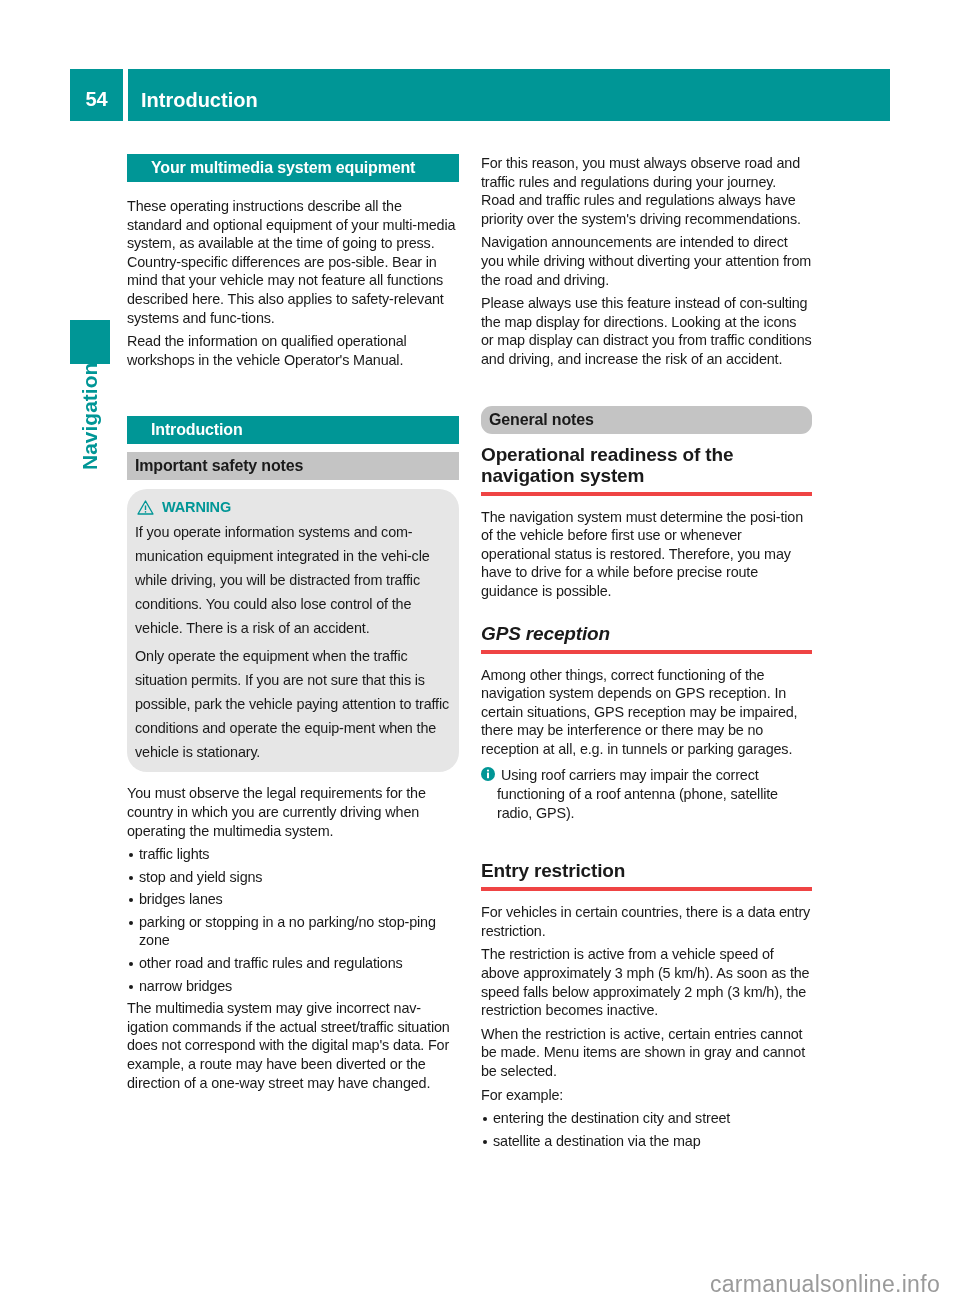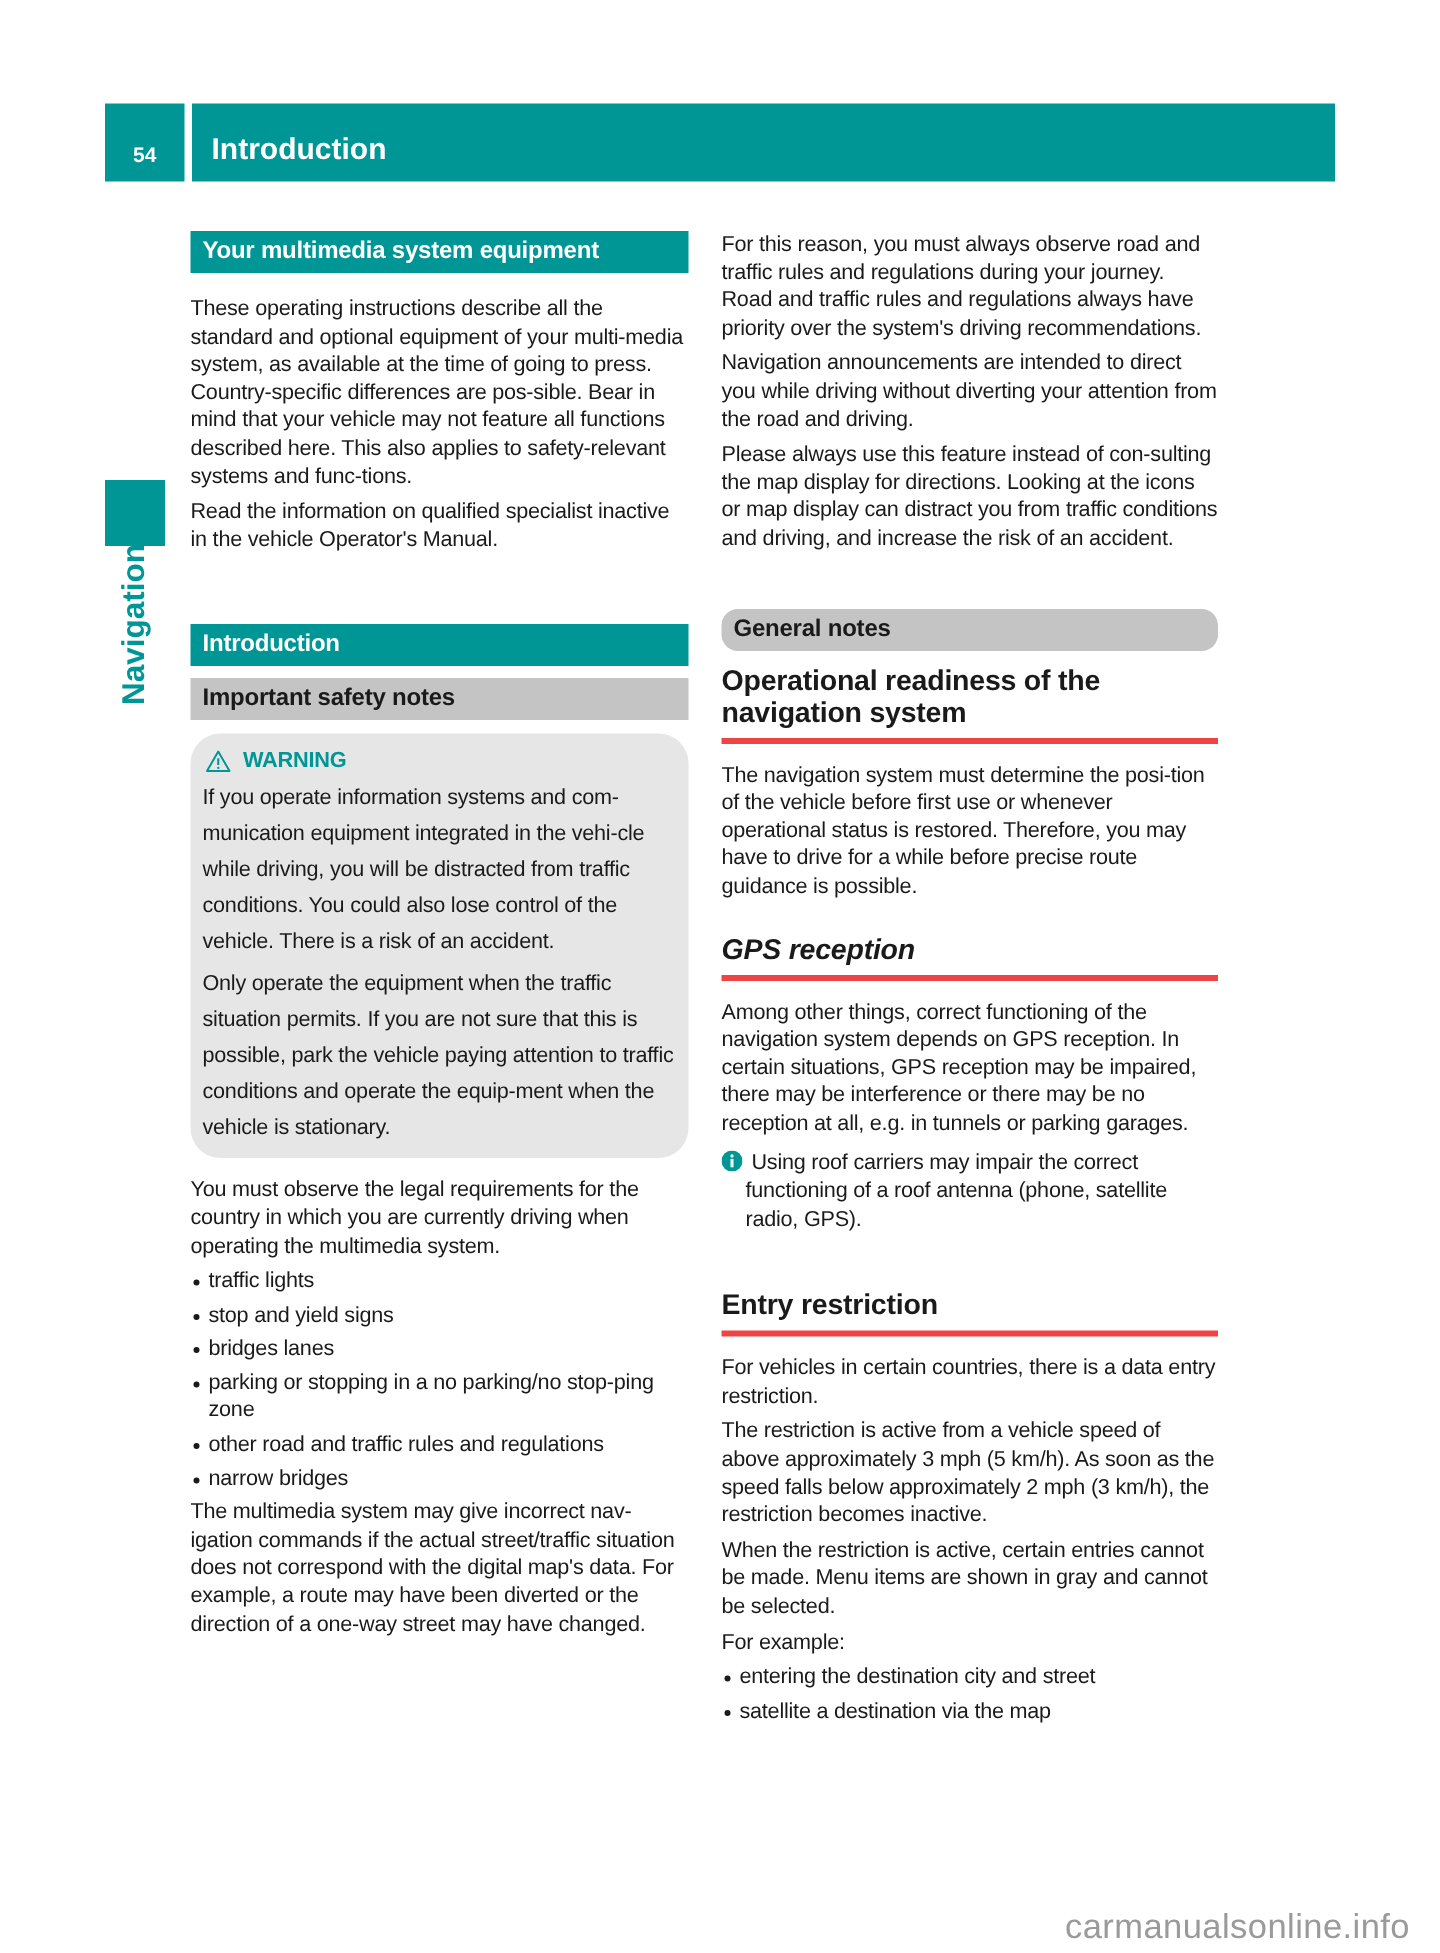--- a/index.html
+++ b/index.html
@@ -6,21 +6,21 @@
   body {
     width: 960px; height: 1302px; position: relative; overflow: hidden;
     background: #ffffff; color: #1a1a1a;
     font-family: "Liberation Sans", "DejaVu Sans", sans-serif;
   }
   .abs { position: absolute; }
 
   
   .hdr-num {
     left: 70px; top: 69px; width: 53px; height: 52px;
-    background: #009696; color: #fff; font-weight: bold; font-size: 14px;
+    background: #009696; color: #fff; font-weight: bold; font-size: 20px;
     display: flex; align-items: flex-end; justify-content: center; padding-bottom: 0;
     box-sizing: border-box; padding-bottom: 10px;
   }
   .hdr-title {
     left: 128px; top: 69px; width: 762px; height: 52px;
     background: #009696; color: #fff; font-weight: bold; font-size: 20px;
     box-sizing: border-box; padding: 20px 0 0 13px;
   }
 
   
@@ -31,21 +31,21 @@
     line-height: 22px; margin-left: -11px;
   }
 
   
   .col { position: absolute; font-size: 14.4px; line-height: 18.6px; letter-spacing: -0.15px; }
   .col-left { left: 127px; top: 154px; width: 332px; }
   .col-right { left: 481px; top: 154px; width: 331px; }
 
   .teal-bar {
     background: #009696; color: #fff; font-weight: bold; font-size: 16px;
-    height: 28px; line-height: 28px; padding-left: 8px; box-sizing: border-box;
+    height: 28px; line-height: 28px; padding-left: 24px; box-sizing: border-box;
   }
   .gray-bar {
     background: #c4c4c4; color: #1a1a1a; font-weight: bold; font-size: 16px;
     height: 28px; line-height: 28px; padding-left: 8px; box-sizing: border-box;
   }
   p { margin: 0 0 5px 0; }
   .para-block { margin-top: 15px; }
 
   .warning-box {
     background: #e6e6e6; padding: 8px 8px 8px 8px; margin-top: 9px;
@@ -83,21 +83,21 @@
 <div class="abs hdr-num">54</div>
 <div class="abs hdr-title">Introduction</div>
 
 <div class="abs side-square"></div>
 <div class="abs side-label">Navigation</div>
 
 <div class="col col-left">
   <div class="teal-bar">Your multimedia system equipment</div>
   <div class="para-block">
     <p>These operating instructions describe all the standard and optional equipment of your multi-media system, as available at the time of going to press. Country-specific differences are pos-sible. Bear in mind that your vehicle may not feature all functions described here. This also applies to safety-relevant systems and func-tions.</p>
-    <p>Read the information on qualified specialist inactive in the vehicle Operator's Manual.</p>
+    <p>Read the information on qualified operational workshops in the vehicle Operator's Manual.</p>
   </div>
 
   <div class="teal-bar" style="margin-top:47px;">Introduction</div>
   <div class="gray-bar" style="margin-top:8px;">Important safety notes</div>
 
   <div class="warning-box">
     <div class="warning-title">
       <svg width="17" height="15" viewBox="0 0 17 15">
         <path d="M8.5 1 L16 14 L1 14 Z" fill="none" stroke="#009696" stroke-width="1.3" stroke-linejoin="round"></path>
         <line x1="8.5" y1="5.5" x2="8.5" y2="10" stroke="#009696" stroke-width="1.4"></line>

